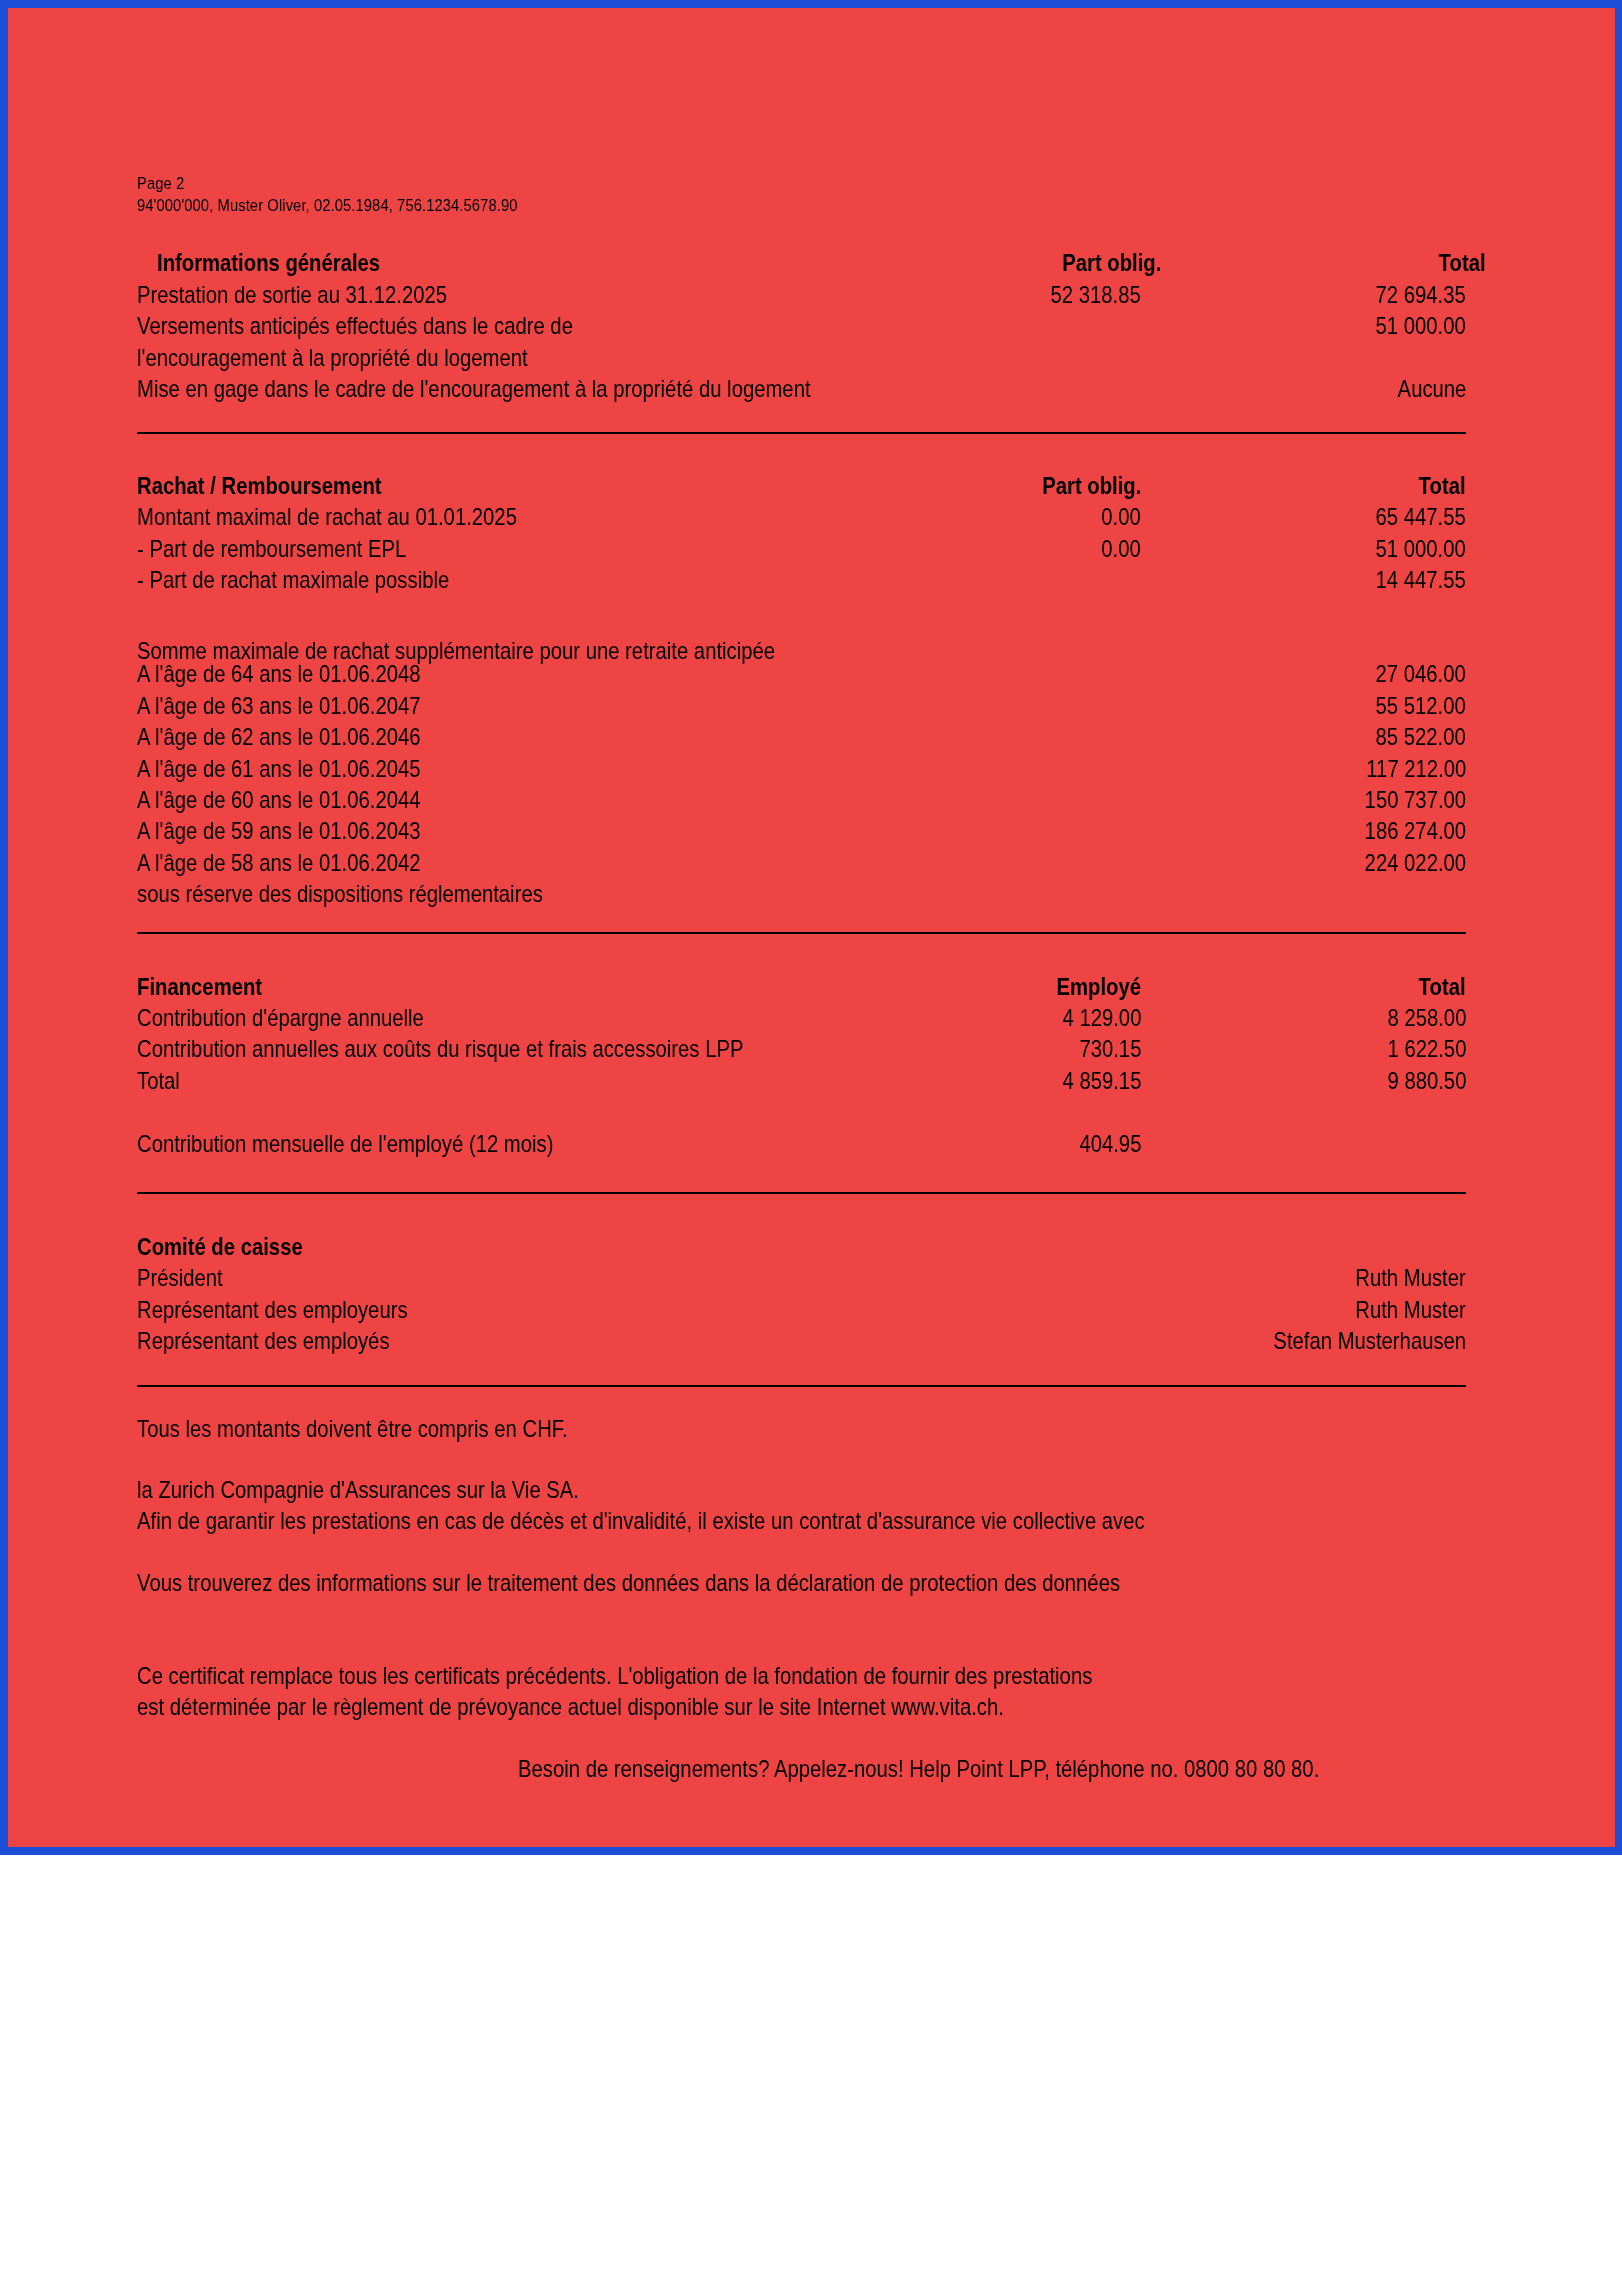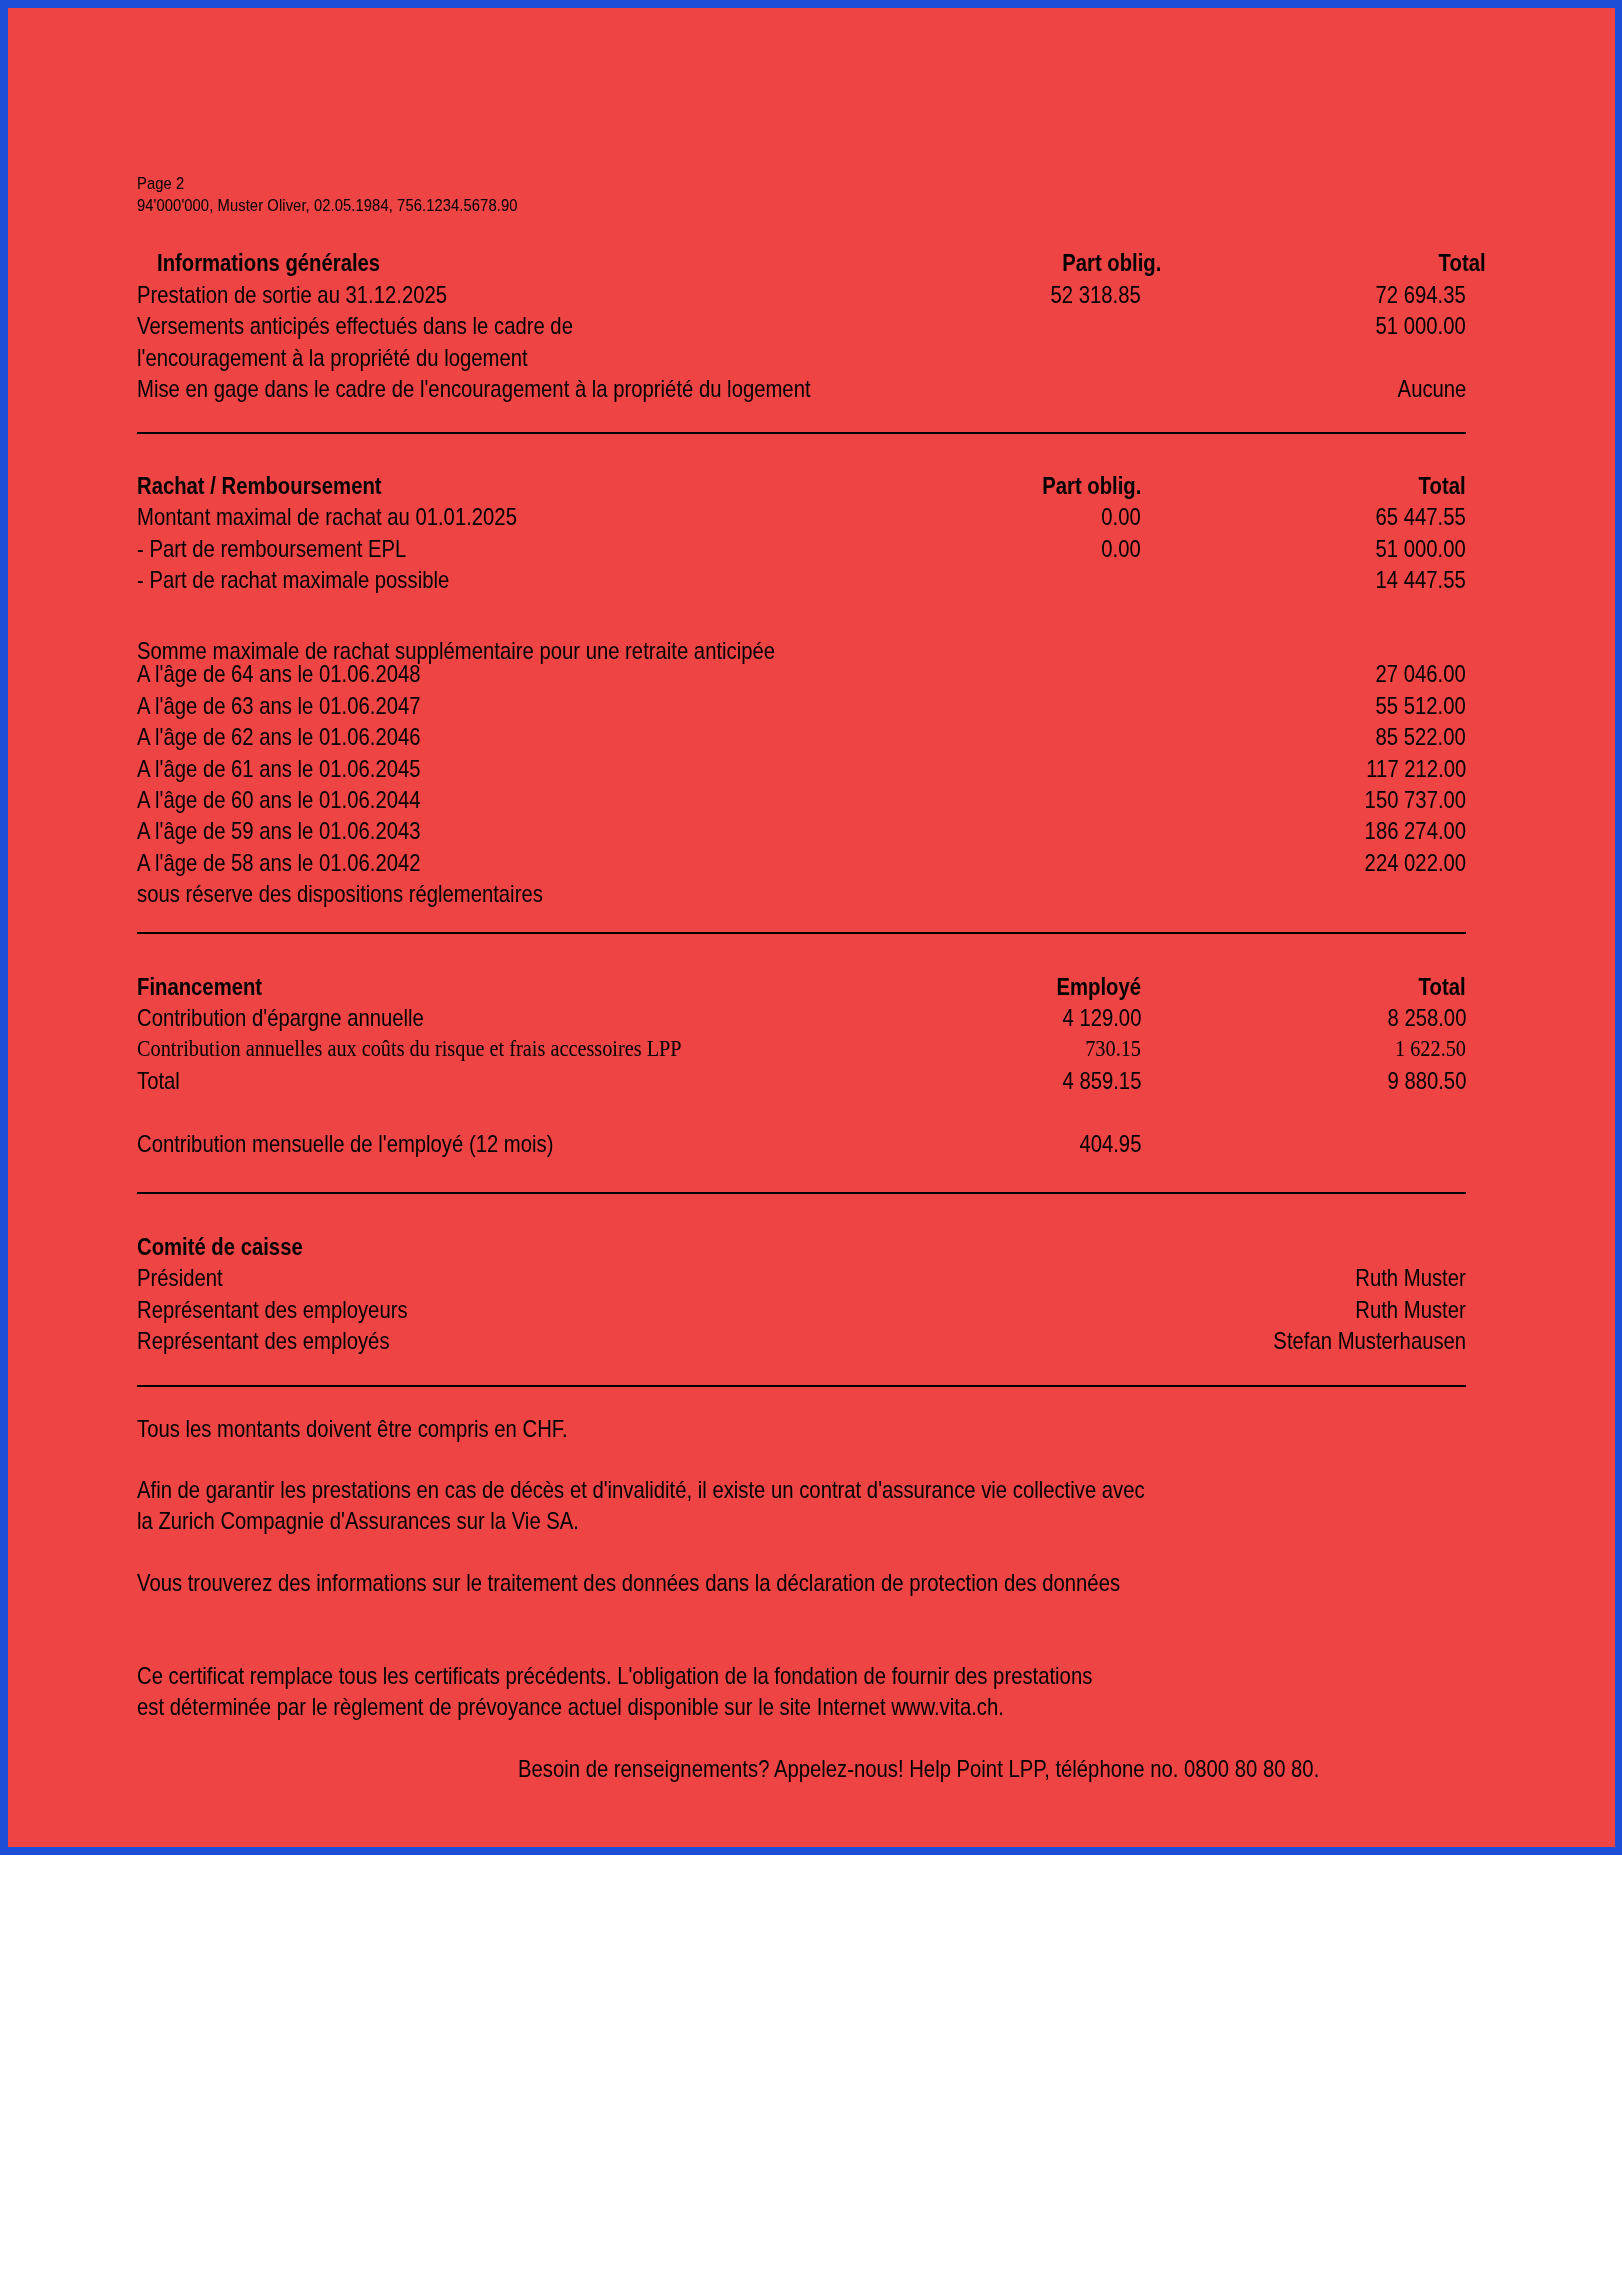--- a/index.html
+++ b/index.html
@@ -213,21 +213,21 @@
       <div class="c-label"><span class="cond hdr-bold">Financement</span></div>
       <div class="c-mid"><span class="cond r hdr-bold">Employé</span></div>
       <div class="c-right"><span class="cond r hdr-bold">Total</span></div>
     </div>
 
     <div class="row" style="top:994px;">
       <div class="c-label"><span class="cond">Contribution d'épargne annuelle</span></div>
       <div class="c-mid"><span class="cond r">4 129.00</span></div>
       <div class="c-right"><span class="cond r">8 258.00</span></div>
     </div>
-    <div class="row" style="top:1025px;font-family:Liberation Serif, serif;">
+    <div class="row" style="top:1025px;">
       <div class="c-label"><span class="cond">Contribution annuelles aux coûts du risque et frais accessoires LPP</span></div>
       <div class="c-mid"><span class="cond r">730.15</span></div>
       <div class="c-right"><span class="cond r">1 622.50</span></div>
     </div>
     <div class="row" style="top:1057px;">
       <div class="c-label"><span class="cond">Total</span></div>
       <div class="c-mid"><span class="cond r">4 859.15</span></div>
       <div class="c-right"><span class="cond r">9 880.50</span></div>
     </div>
 
@@ -256,22 +256,22 @@
       <div class="c-right"><span class="cond r">Stefan Musterhausen</span></div>
     </div>
 
     <div class="rule" style="top:1377px;"></div>
 
     <div class="para" style="top:1405px;">
       <div><span class="cond">Tous les montants doivent être compris en CHF.</span></div>
     </div>
 
     <div class="para" style="top:1466px;">
+      <div><span class="cond">la Zurich Compagnie d'Assurances sur la Vie SA.</span></div>
       <div><span class="cond">Afin de garantir les prestations en cas de décès et d'invalidité, il existe un contrat d'assurance vie collective avec</span></div>
-      <div><span class="cond">la Zurich Compagnie d'Assurances sur la Vie SA.</span></div>
     </div>
 
     <div class="para" style="top:1559px;">
       <div><span class="cond">Vous trouverez des informations sur le traitement des données dans la déclaration de protection des données</span></div>
     </div>
 
     <div class="para" style="top:1652px;">
       <div><span class="cond">Ce certificat remplace tous les certificats précédents. L'obligation de la fondation de fournir des prestations</span></div>
       <div><span class="cond">est déterminée par le règlement de prévoyance actuel disponible sur le site Internet www.vita.ch.</span></div>
     </div>

